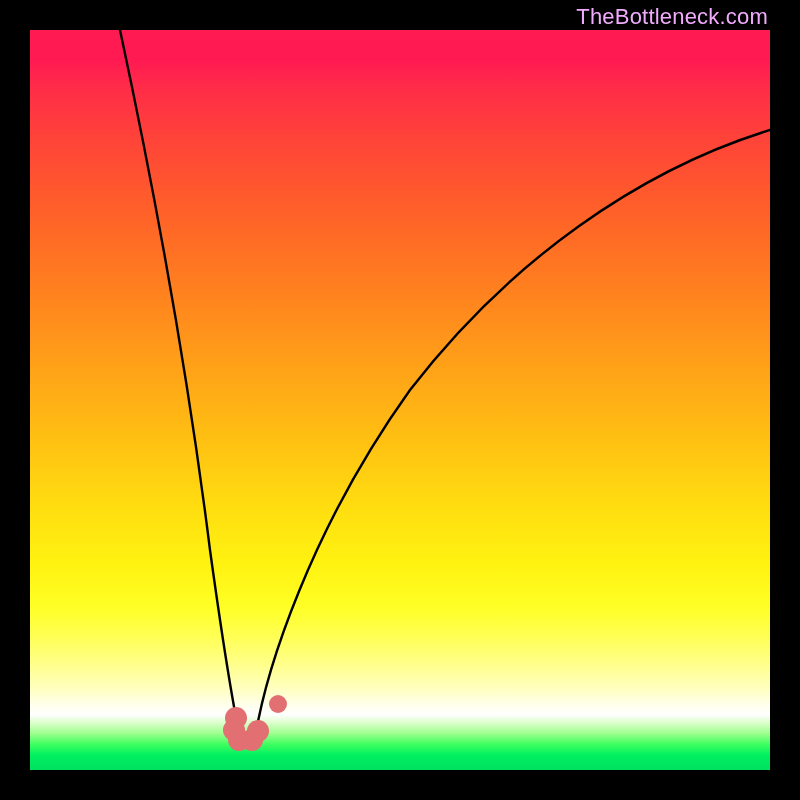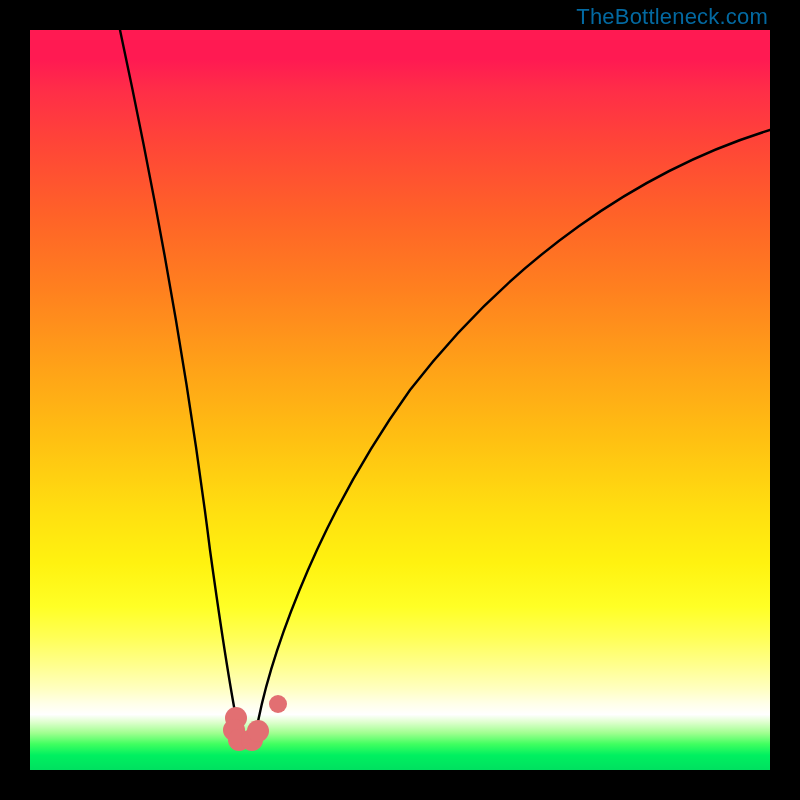--- a/index.html
+++ b/index.html
@@ -49,21 +49,21 @@
   svg.curves {
     position: absolute;
     inset: 0;
     width: 740px;
     height: 740px;
   }
   .watermark {
     position: absolute;
     top: 4px;
     right: 32px;
-    color: #0369a1;
+    color: #f0abfc;
     font-size: 22px;
     letter-spacing: 0.2px;
     user-select: none;
   }
 </style>
 </head>
 <body>
 
 <div class="watermark">TheBottleneck.com</div>
 

